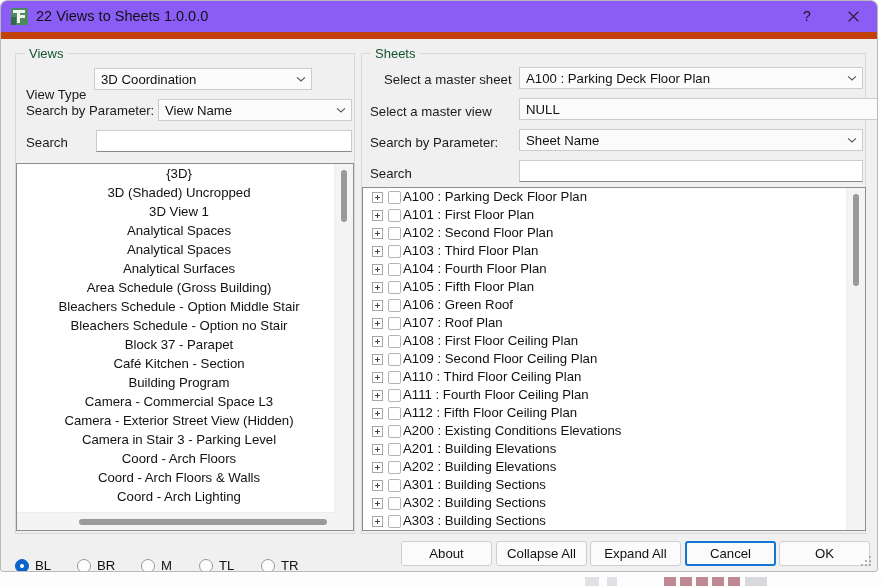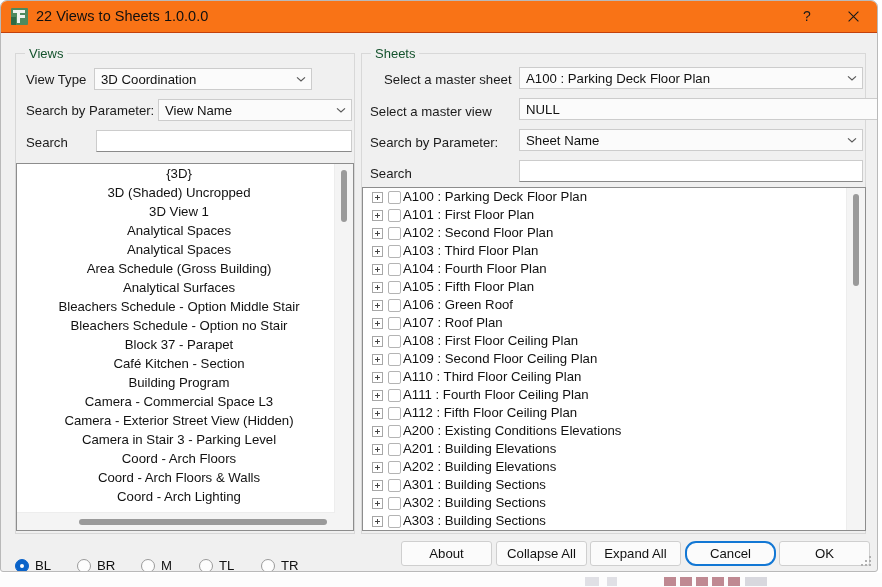--- a/index.html
+++ b/index.html
@@ -39,22 +39,22 @@
     border: 1px solid #b9b9b9;
     border-radius: 7px 7px 3px 3px;
     box-sizing: border-box;
     overflow: hidden;
   }
 
   
   .titlebar {
     position: relative;
     height: 31px;
-    background: #f97316;
-    border-bottom: 1px solid #c2410c;
+    background: #8b5cf6;
+    border-bottom: 7px solid #c2410c;
   }
   .app-icon {
     position: absolute; left: 10px; top: 7px;
     width: 17px; height: 17px;
     background: #4e8a5e;
     border-radius: 1px;
     overflow: hidden;
   }
   .app-icon .g1 {
     position: absolute; left: 2px; top: 2px; width: 12px; height: 3px;
@@ -349,21 +349,21 @@
             <path d="M0.6 0.6 L10.4 10.4 M10.4 0.6 L0.6 10.4" stroke="#1a1a1a" stroke-width="1.1" fill="none"></path>
           </svg>
         </span>
       </div>
     </div>
 
     <div class="group" id="views-group">
       <div class="group-title">Views</div>
     </div>
 
-    <div class="field-label" style="left:25px; top:71px;">View Type</div>
+    <div class="field-label" style="left:25px; top:86px;">View Type</div>
     <div class="combo" style="left:93px; top:67px; width:218px;">
       <span class="val">3D Coordination</span>
       <span class="chev">
         <svg width="10" height="7" viewBox="0 0 10 7">
             <path d="M1 1.4 L5 5 L9 1.4" stroke="#5a5a5a" stroke-width="1.2" fill="none"></path>
           </svg>
       </span>
     </div>
 
     <div class="field-label" style="left:25px; top:102px;">Search by Parameter:</div>
@@ -381,22 +381,22 @@
       <input type="text" placeholder="" style="">
     </div>
 
     <div class="listbox" id="views-list">
       <div class="list-inner" id="views-list-inner">
           <div class="lb-item">{3D}</div>
           <div class="lb-item">3D (Shaded) Uncropped</div>
           <div class="lb-item">3D View 1</div>
           <div class="lb-item">Analytical Spaces</div>
           <div class="lb-item">Analytical Spaces</div>
+          <div class="lb-item">Analytical Surfaces</div>
           <div class="lb-item">Area Schedule (Gross Building)</div>
-          <div class="lb-item">Analytical Surfaces</div>
           <div class="lb-item">Bleachers Schedule - Option Middle Stair</div>
           <div class="lb-item">Bleachers Schedule - Option no Stair</div>
           <div class="lb-item">Block 37 - Parapet</div>
           <div class="lb-item">Café Kitchen - Section</div>
           <div class="lb-item">Building Program</div>
           <div class="lb-item">Camera - Commercial Space L3</div>
           <div class="lb-item">Camera - Exterior Street View (Hidden)</div>
           <div class="lb-item">Camera in Stair 3 - Parking Level</div>
           <div class="lb-item">Coord - Arch Floors</div>
           <div class="lb-item">Coord - Arch Floors &amp; Walls</div>
@@ -572,21 +572,21 @@
         </div>
         <div class="radio-item" style="left: 246px;">
           <span class="radio-mark"></span>
           <span class="radio-label">TR</span>
         </div>
       </div>
 
     <div class="btn" style="left:400px; width:91px;">About</div>
     <div class="btn" style="left:495px; width:91px;">Collapse All</div>
     <div class="btn" style="left:589px; width:91px;">Expand All</div>
-    <div class="btn focused" style="left:684px; width:91px;border-radius:11px;">Cancel</div>
+    <div class="btn focused" style="left:684px; width:91px;">Cancel</div>
     <div class="btn" style="left:778px; width:91px;">OK</div>
 
     <div class="grip">
       <i style="left:8px;top:8px"></i>
         <i style="left:4px;top:8px"></i>
         <i style="left:8px;top:4px"></i>
       <i style="left:0px;top:8px"></i>
         <i style="left:4px;top:4px"></i>
         <i style="left:8px;top:0px"></i>
     </div>

